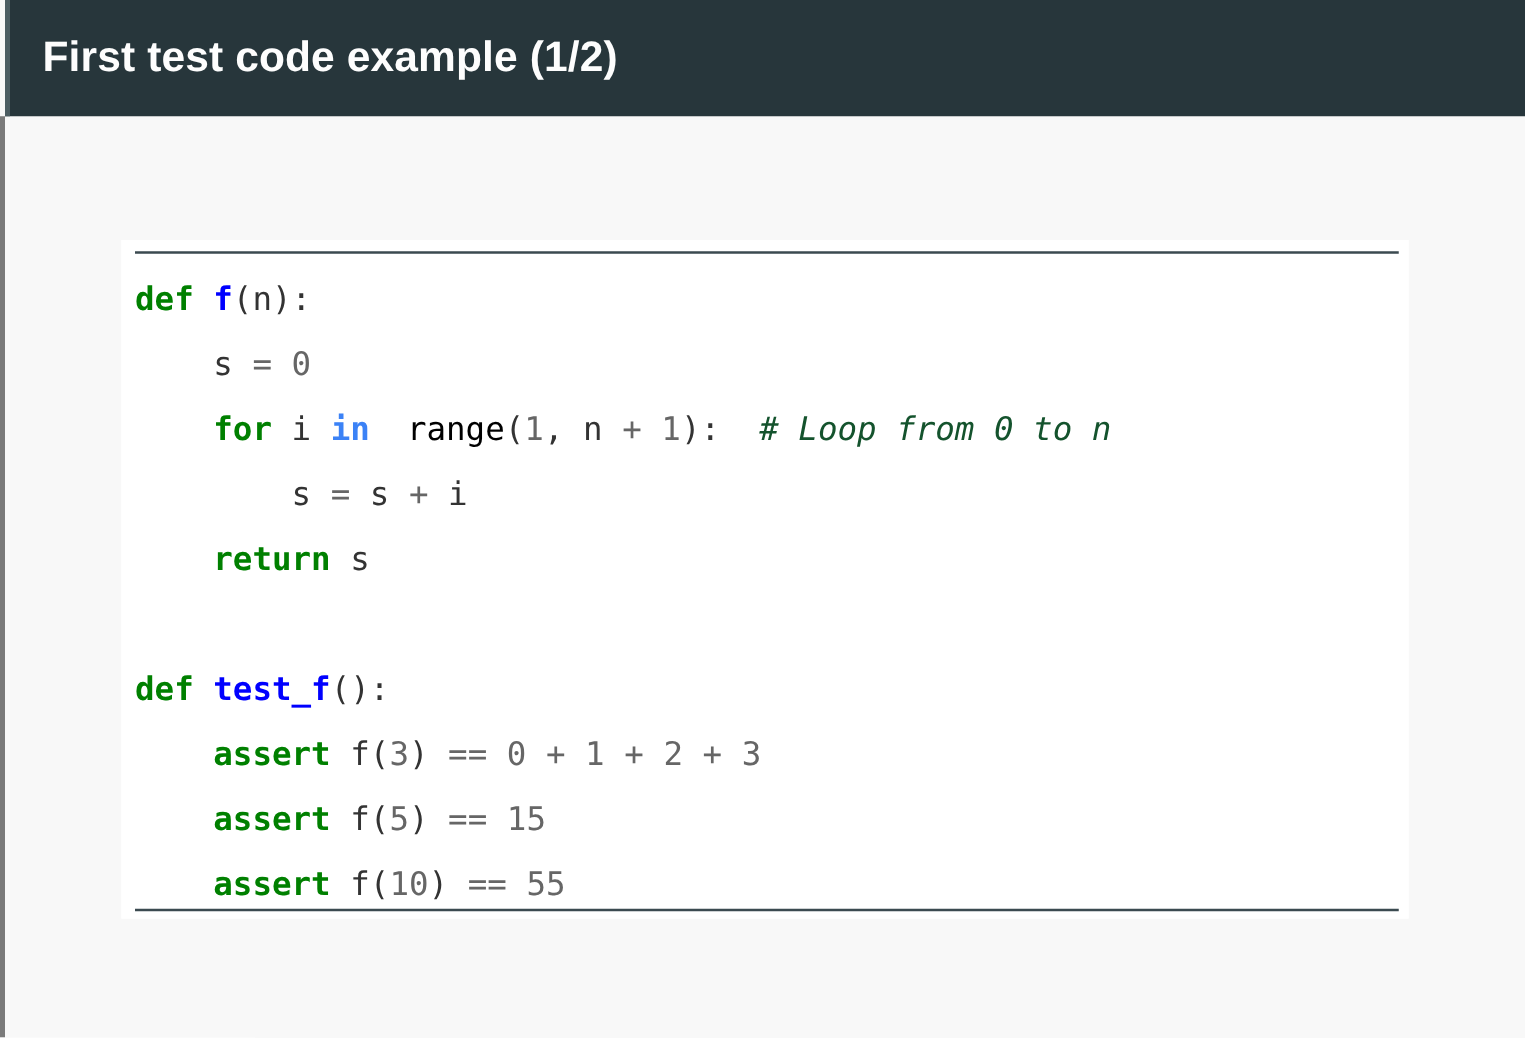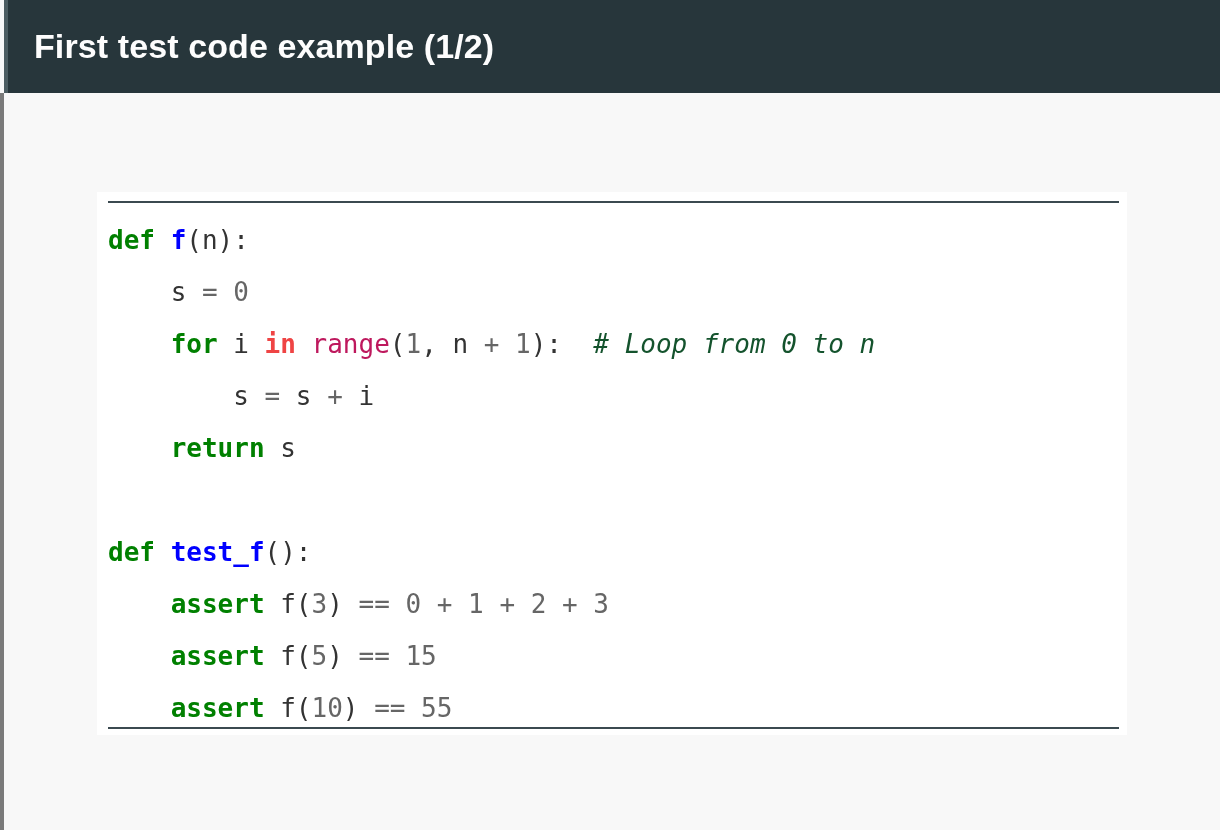--- a/index.html
+++ b/index.html
@@ -99,23 +99,23 @@
     white-space: pre;
     color: #333333;
   }
   .code-line {
     height: 52px;
     white-space: pre;
   }
 
   
   .tok-k   { color: #008000; font-weight: bold; }   
-  .tok-kw2 { color: #ef4444; font-weight: bold; }   
+  .tok-kw2 { color: #3b82f6; font-weight: bold; }   
   .tok-nf  { color: #0000ff; font-weight: bold; }   
-  .tok-nb  { color: #be185d; }                      
+  .tok-nb  { color: #000000; margin-left: 14px; }                      
   .tok-n   { color: #333333; }                      
   .tok-p   { color: #333333; }                      
   .tok-o   { color: #666666; }                      
   .tok-mi  { color: #666666; }                      
   .tok-c   { color: #14532d; font-style: italic; }  
 </style>
 </head>
 <body>
 
 <div class="slide">

